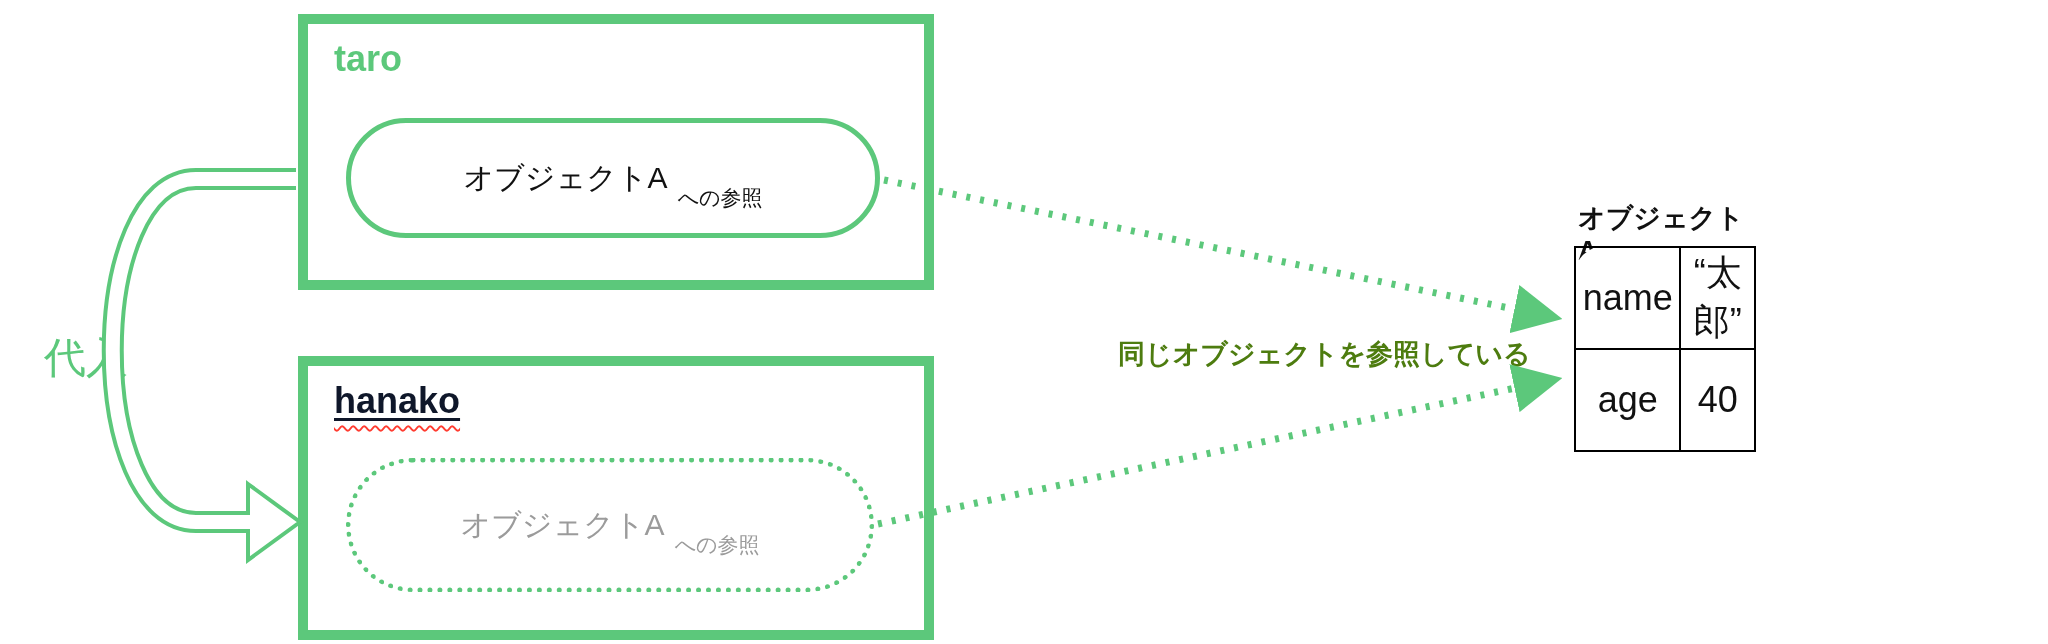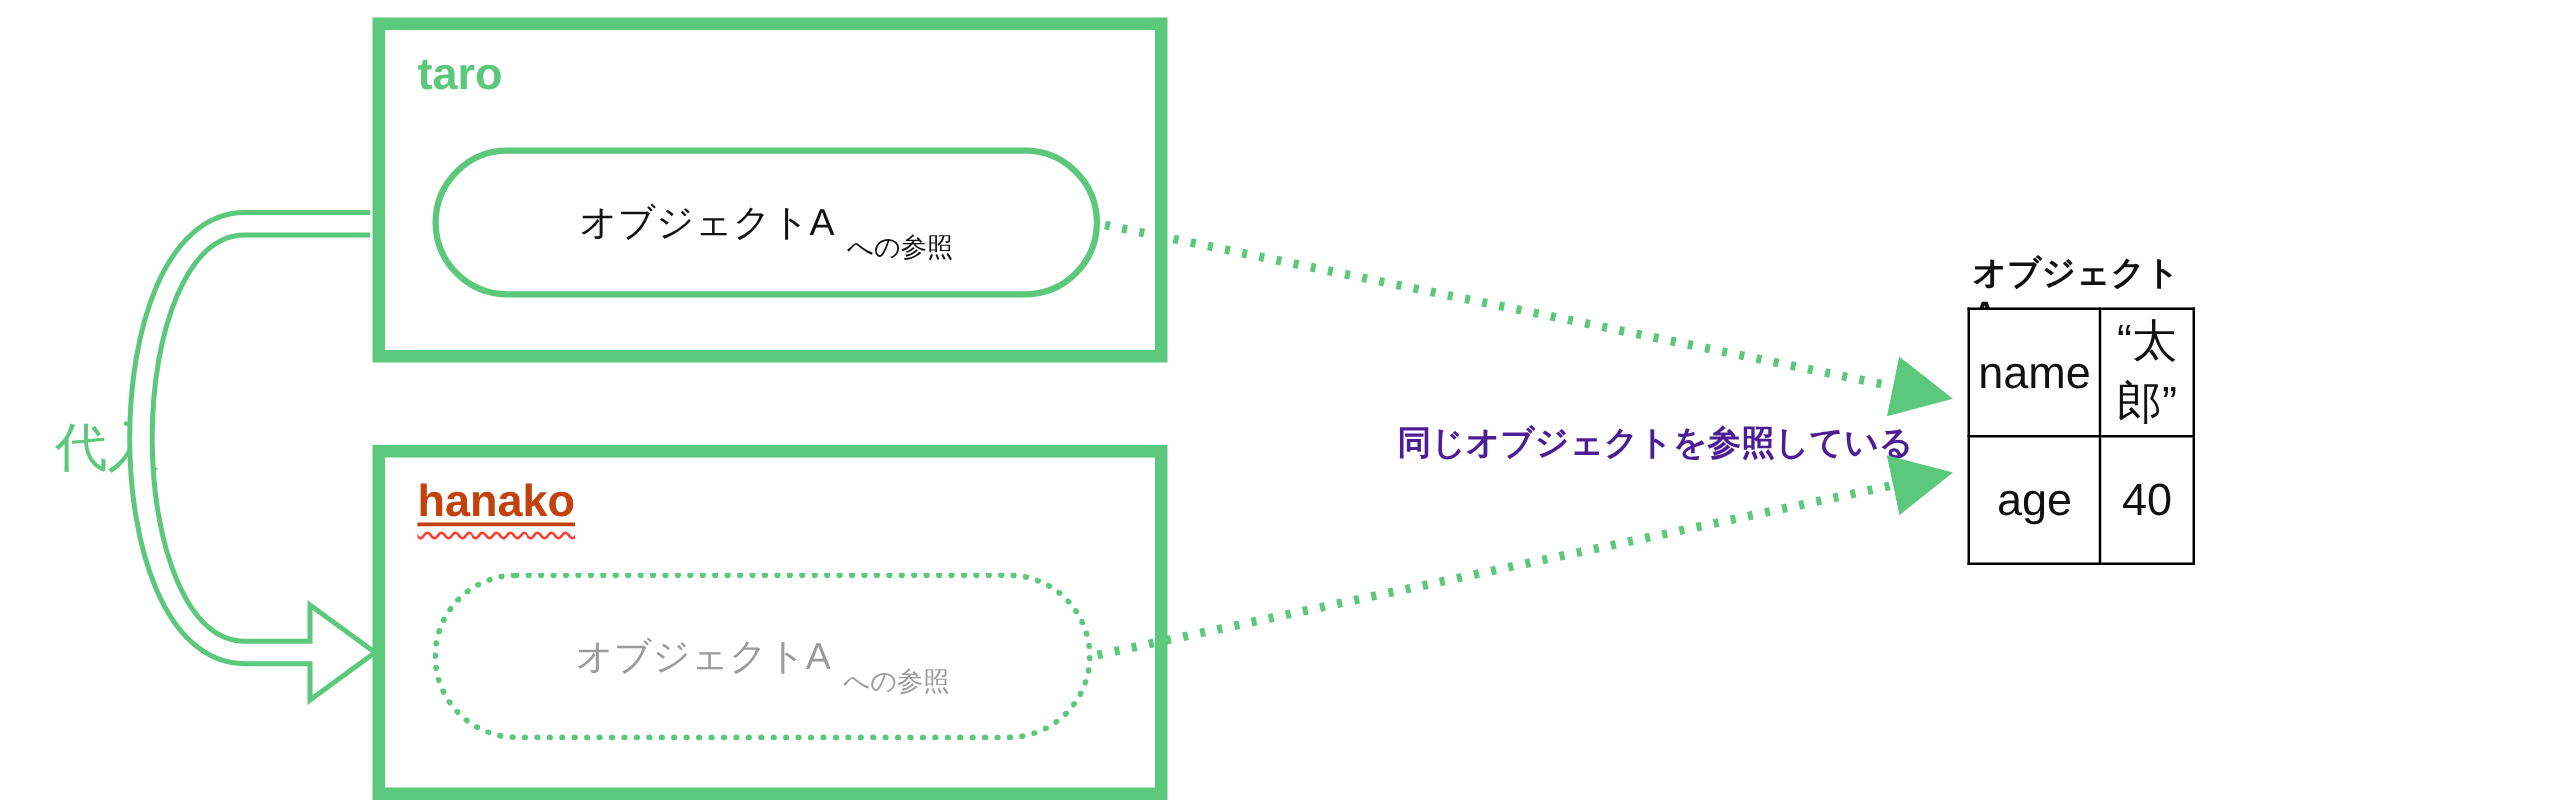--- a/index.html
+++ b/index.html
@@ -30,21 +30,21 @@
   .squiggle {
     text-decoration: underline wavy #ff3b30;
     text-decoration-thickness: 2px;
     text-underline-offset: 12px;
     text-decoration-skip-ink: none;
   }
   .hanako-underline {
     text-decoration: underline;
     text-decoration-thickness: 3px;
     text-underline-offset: 5px;
-    color: #c2410c;
+    color: #0f172a;
   }
   
   .ref-oval {
     position: absolute;
     box-sizing: border-box;
     border-radius: 999px;
     display: flex;
     align-items: center;
     justify-content: center;
     background: #ffffff;
@@ -66,21 +66,21 @@
     position: absolute;
     left: 44px; top: 330px;
     font-size: 42px;
     color: #5cc87b;
   }
   .annotation {
     position: absolute;
     left: 1118px; top: 336px;
     font-size: 27px;
     font-weight: bold;
-    color: #4c1d95;
+    color: #4d7c0f;
     white-space: nowrap;
   }
   
   .table-title {
     position: absolute;
     left: 1578px; top: 200px;
     font-size: 27px;
     font-weight: 600;
     color: #111111;
   }
@@ -91,21 +91,21 @@
   }
   table.object-table td {
     border: 2px solid #000000;
     text-align: center;
     vertical-align: middle;
     font-size: 36px;
     color: #111111;
     height: 98px;
     background: #ffffff;
   }
-  td.key-cell { width: 196px; background: #8feca9; }
+  td.key-cell { width: 196px; background: #8feca9; border-radius: 27px; }
   td.value-cell { width: 260px; }
   
   svg.arrows {
     position: absolute;
     left: 0; top: 0;
     width: 2048px; height: 644px;
     pointer-events: none;
   }
 </style>
 </head>

